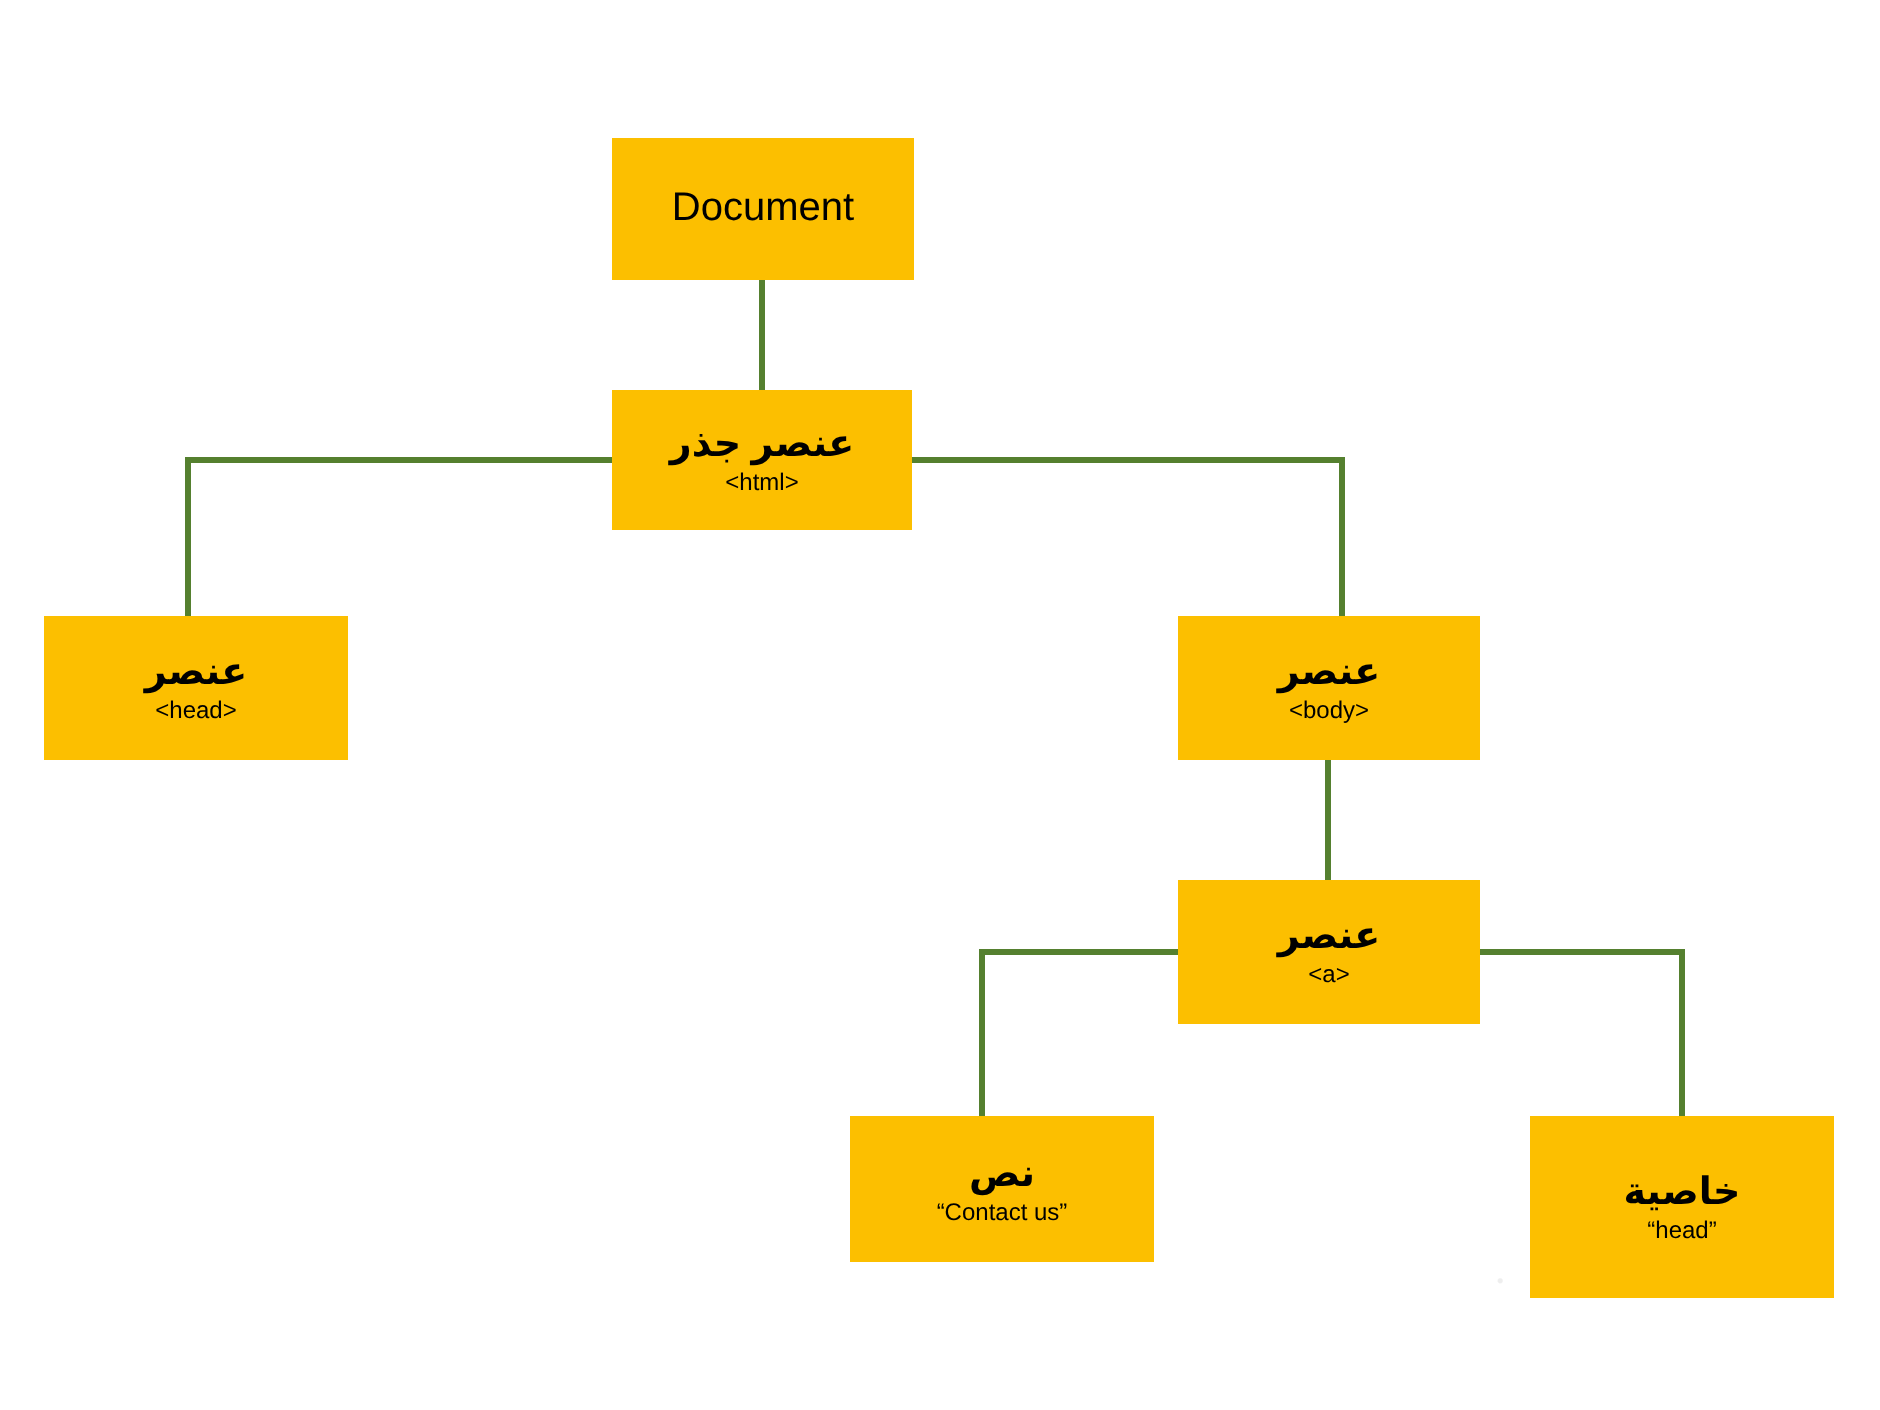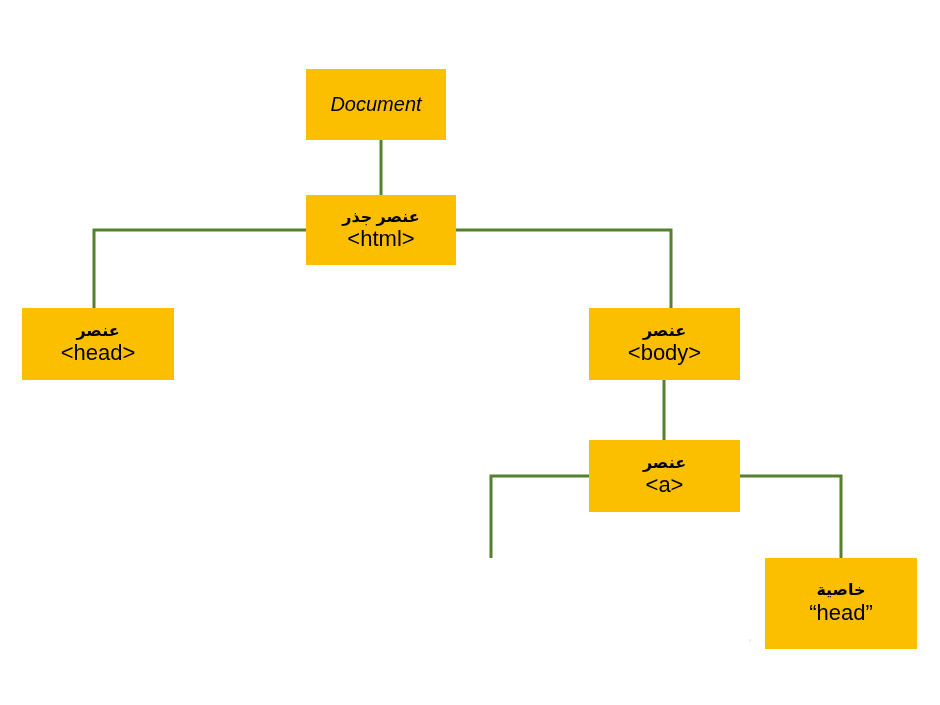--- a/index.html
+++ b/index.html
@@ -43,43 +43,43 @@
     align-items: center;
     justify-content: center;
     text-align: center;
     color: #000000;
     line-height: 1.22;
     padding: 2px 4px;
   }
 
   .node-line-ar {
     font-weight: bold;
-    font-size: 16px;
+    font-size: 19px;
     direction: rtl;
     unicode-bidi: isolate;
     white-space: nowrap;
   }
 
   .node-line-tag {
     font-weight: normal;
-    font-size: 22px;
+    font-size: 12px;
     direction: ltr;
     unicode-bidi: isolate;
     white-space: nowrap;
   }
 
   .node-line-plain {
     font-weight: normal;
     font-size: 20px;
     direction: ltr;
     white-space: nowrap;
   }
 
   
-  #node-document { left: 306px; top: 69px;  width: 140px; height: 71px; font-style: italic; }
+  #node-document { left: 306px; top: 69px;  width: 151px; height: 71px; }
   #node-html     { left: 306px; top: 195px; width: 150px; height: 70px; }
   #node-head     { left: 22px;  top: 308px; width: 152px; height: 72px; }
   #node-body     { left: 589px; top: 308px; width: 151px; height: 72px; }
   #node-a        { left: 589px; top: 440px; width: 151px; height: 72px; }
   #node-text     { left: 425px; top: 558px; width: 152px; height: 73px; }
   #node-attr     { left: 765px; top: 558px; width: 152px; height: 91px; }
 
   
   .artifact {
     position: absolute;
@@ -140,19 +140,23 @@
   <div class="node" id="node-body">
     <span class="node-line-ar">عنصر</span>
     <span class="node-line-tag">&lt;body&gt;</span>
   </div>
 
   <div class="node" id="node-a">
     <span class="node-line-ar">عنصر</span>
     <span class="node-line-tag">&lt;a&gt;</span>
   </div>
 
+  <div class="node" id="node-text">
+    <span class="node-line-ar">نص</span>
+    <span class="node-line-tag">“Contact us”</span>
+  </div>
 
   <div class="node" id="node-attr">
     <span class="node-line-ar">خاصية</span>
     <span class="node-line-tag">“head”</span>
   </div>
 
 </div>
 
 </body></html>

